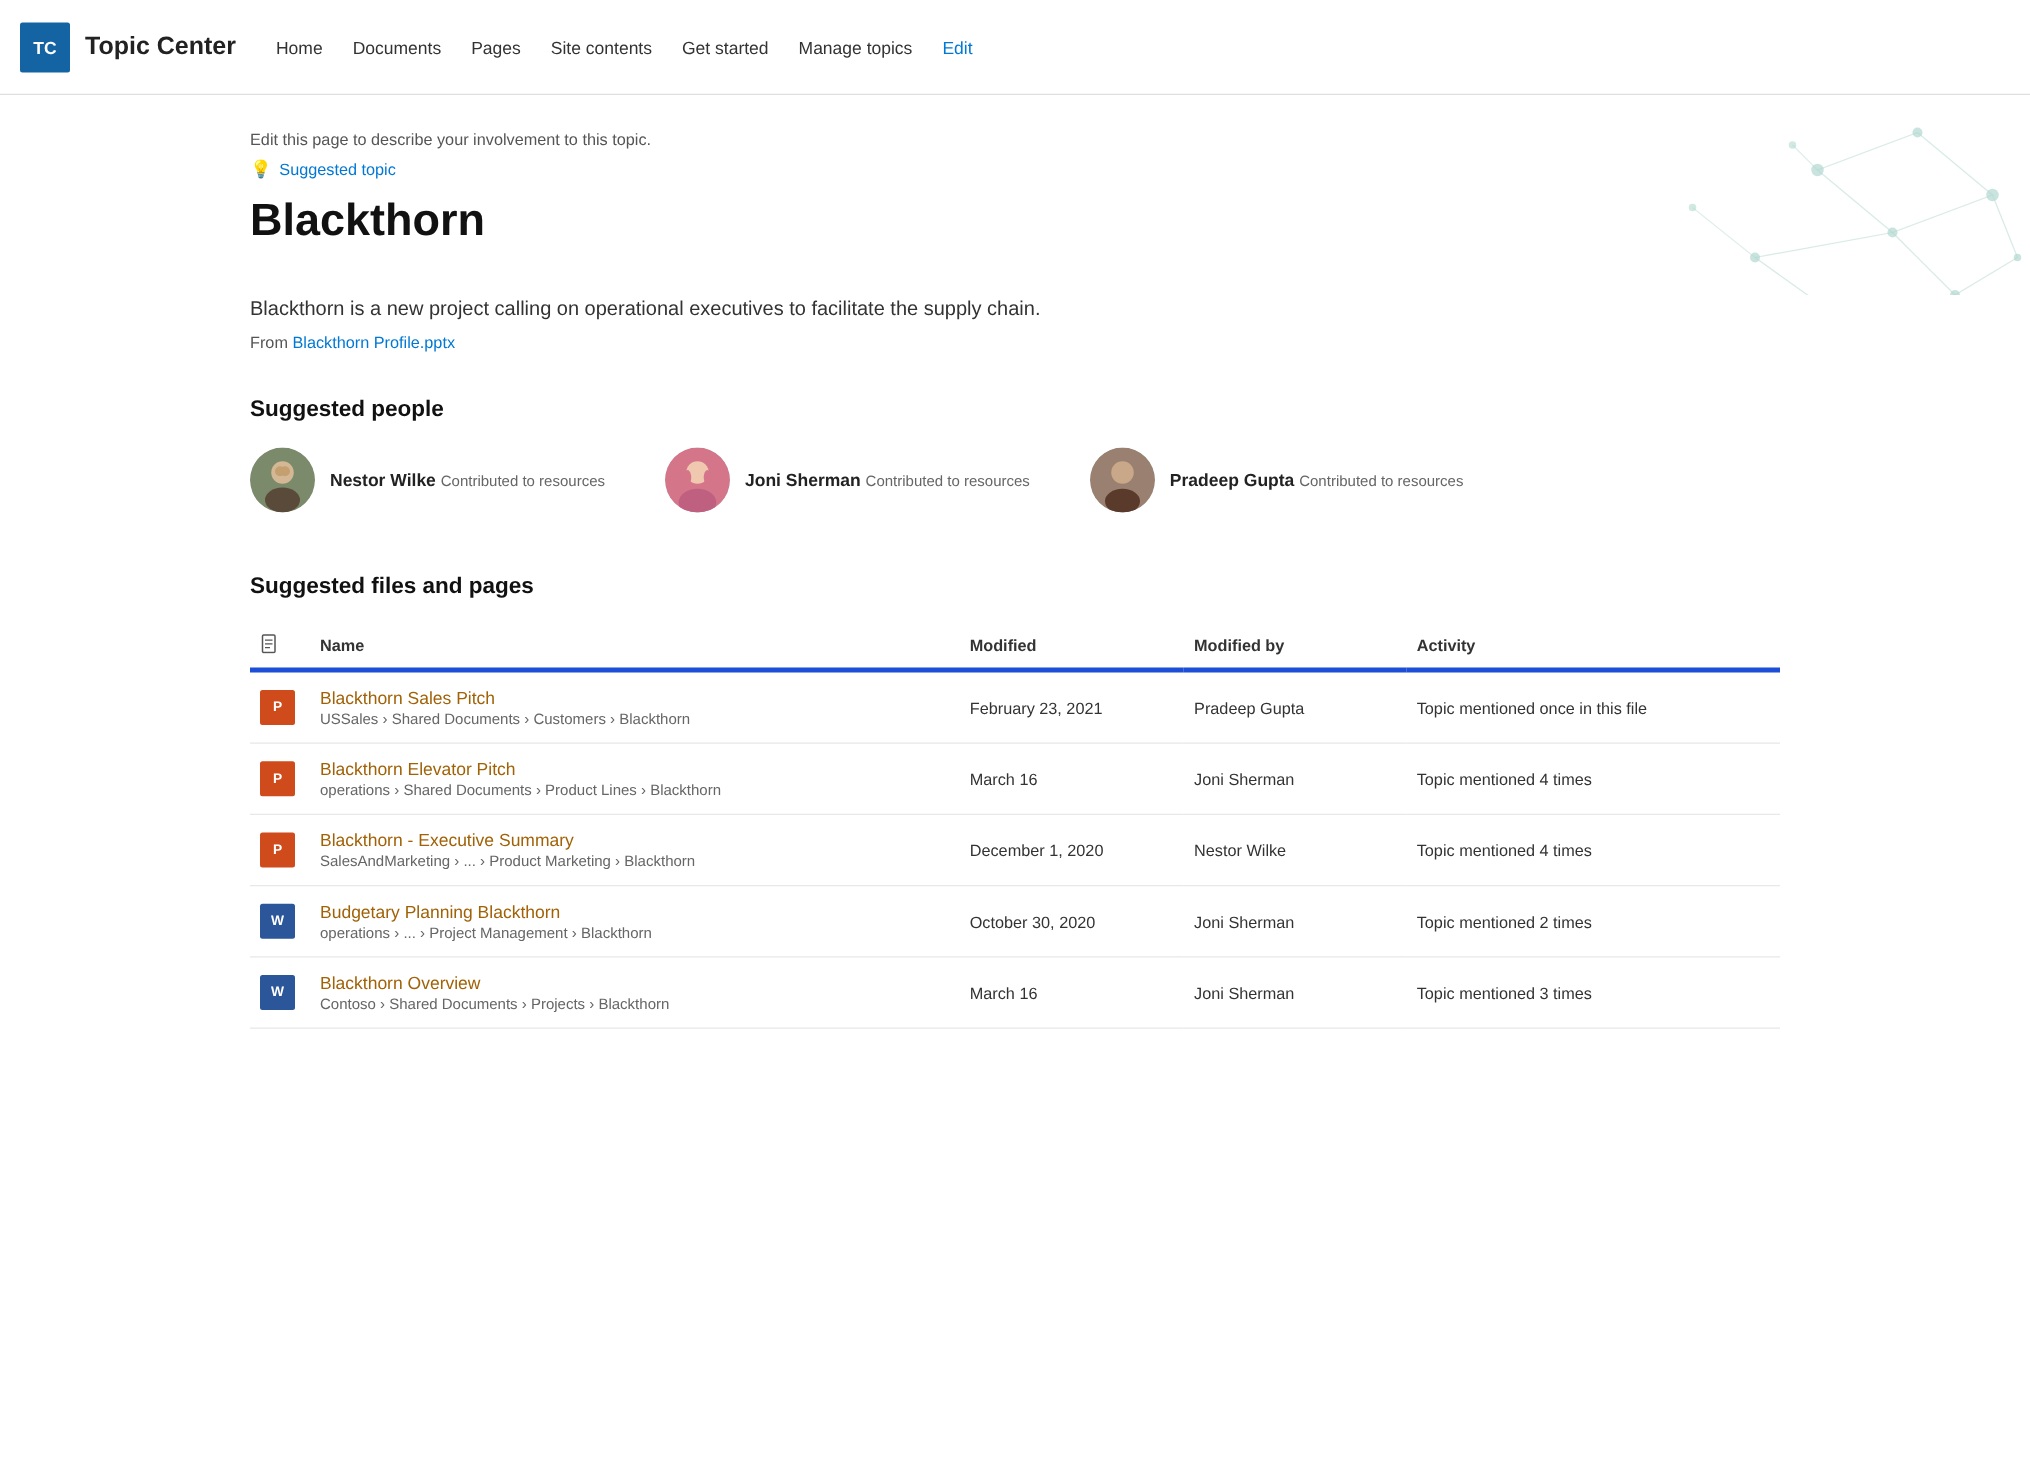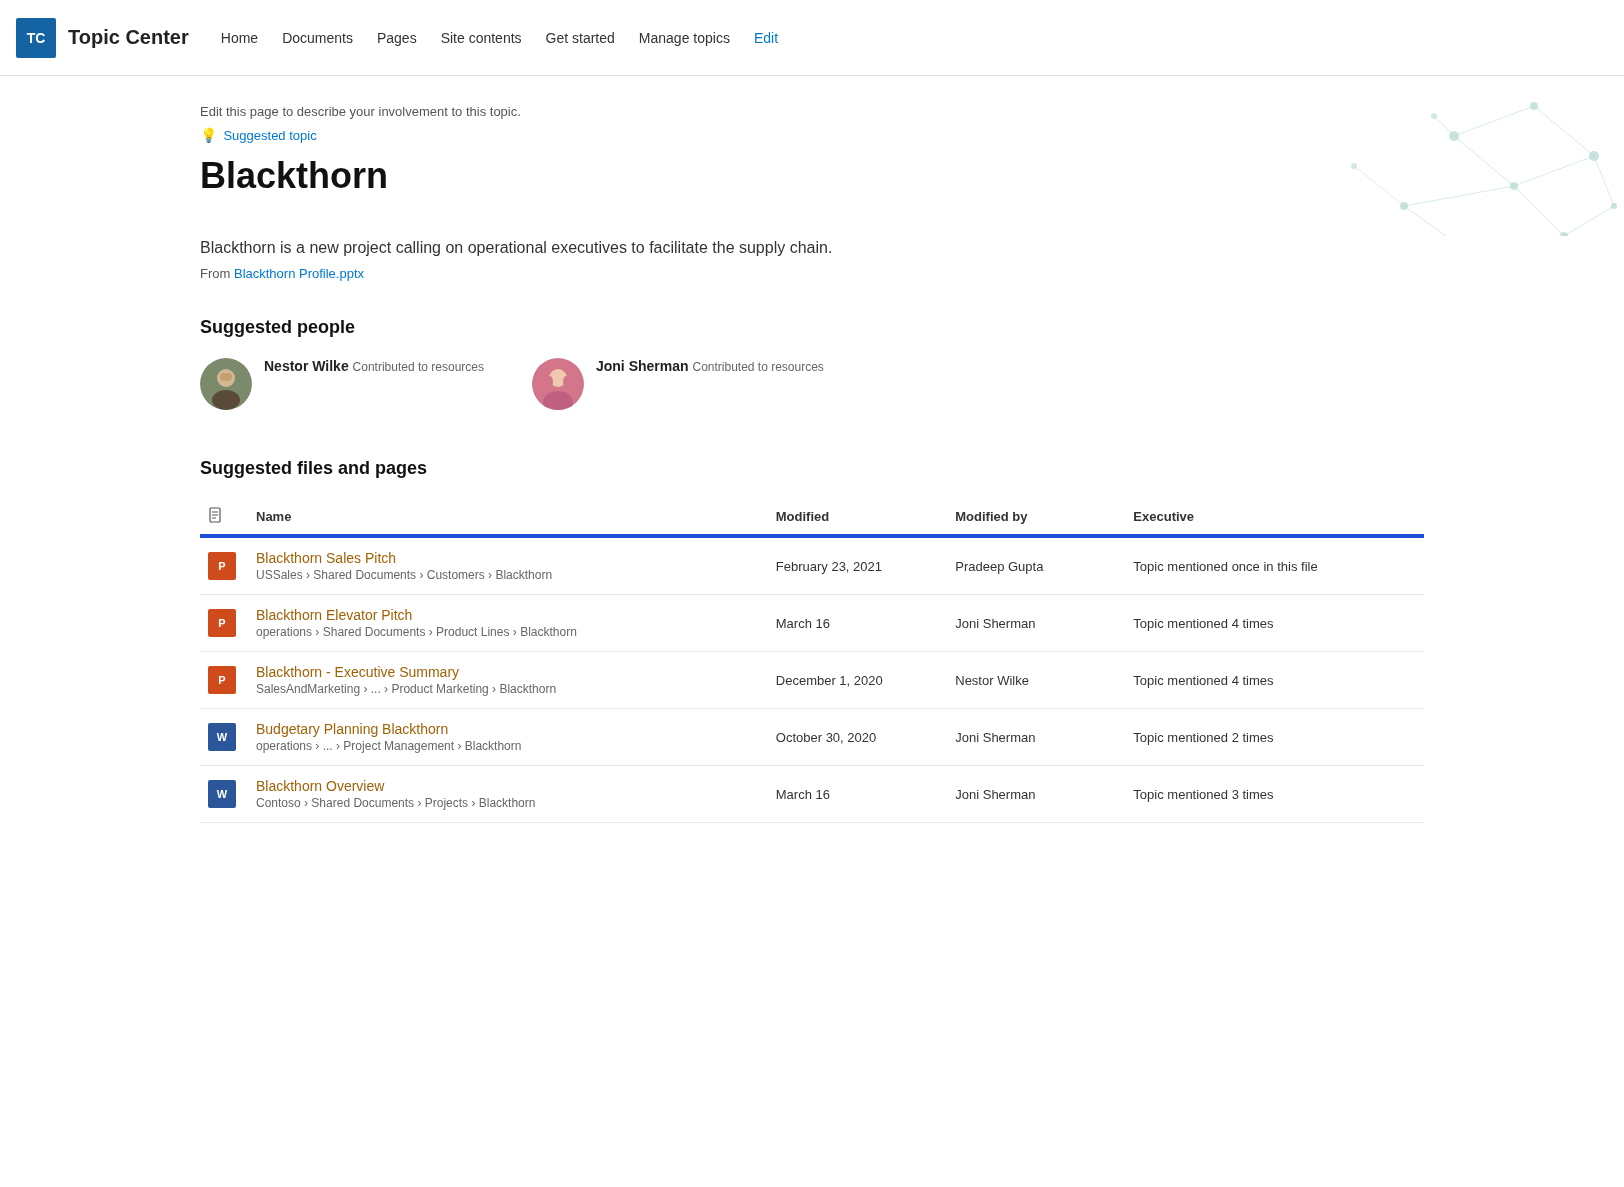--- a/index.html
+++ b/index.html
@@ -119,20 +119,21 @@
     }
 
     .people-grid {
       display: flex;
       gap: 48px;
       margin-bottom: 48px;
       flex-wrap: wrap;
     }
     .person-card {
       display: flex;
+      align-items: center;
       gap: 12px;
     }
     .person-avatar {
       width: 52px;
       height: 52px;
       border-radius: 50%;
       overflow: hidden;
       flex-shrink: 0;
       background: #ccc;
       display: flex;
@@ -318,41 +319,54 @@
             <ellipse cx="18" cy="24" rx="3" ry="6" fill="#d4758a"></ellipse>
             <ellipse cx="34" cy="24" rx="3" ry="6" fill="#d4758a"></ellipse>
           </svg>
         </div>
         <div class="person-info">
           <span class="person-name">Joni Sherman</span>
           <span class="person-role">Contributed to resources</span>
         </div>
       </div>
 
+      <div class="person-card">
+        <div class="person-avatar">
+          <svg viewBox="0 0 52 52" xmlns="http://www.w3.org/2000/svg">
+            <circle cx="26" cy="26" r="26" fill="#9a8070"></circle>
+            <circle cx="26" cy="20" r="9" fill="#c8a888"></circle>
+            <ellipse cx="26" cy="43" rx="14" ry="10" fill="#5a3a2a"></ellipse>
+          </svg>
+        </div>
+        <div class="person-info">
+          <span class="person-name">Pradeep Gupta</span>
+          <span class="person-role">Contributed to resources</span>
+        </div>
+      </div>
 
     </div>
   </section>
 
   <section class="files-section">
     <h2 class="section-title">Suggested files and pages</h2>
     <table class="files-table">
       <thead>
         <tr>
           <th>
             <svg width="16" height="16" viewBox="0 0 16 16" fill="none" xmlns="http://www.w3.org/2000/svg">
               <rect x="2" y="1" width="10" height="14" rx="1" stroke="#555" stroke-width="1.2" fill="none"></rect>
               <line x1="4" y1="5" x2="10" y2="5" stroke="#555" stroke-width="1"></line>
               <line x1="4" y1="8" x2="10" y2="8" stroke="#555" stroke-width="1"></line>
               <line x1="4" y1="11" x2="8" y2="11" stroke="#555" stroke-width="1"></line>
             </svg>
           </th>
           <th class="col-name">Name</th>
           <th class="col-modified">Modified</th>
           <th class="col-modifiedby">Modified by</th>
-          <th class="col-activity">Executive</th>
+          <th class="col-activity">Activity</th>
         </tr>
       </thead>
       <tbody id="files-tbody">
 
       <tr>
       <td>
         <div class="file-icon pptx">P</div>
       </td>
       <td class="col-name">
         <div class="file-name-cell">

